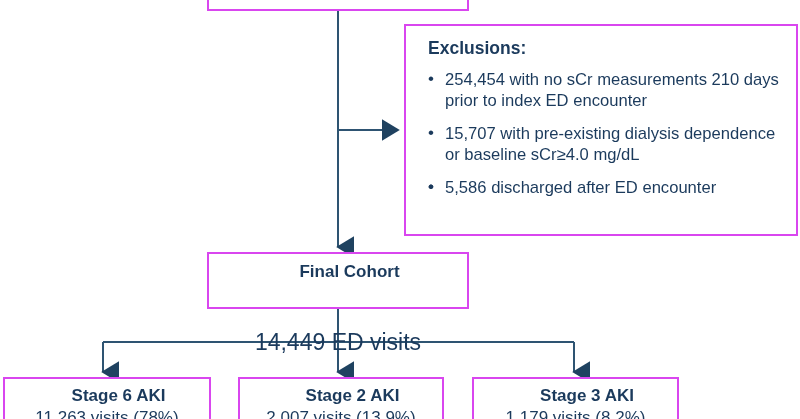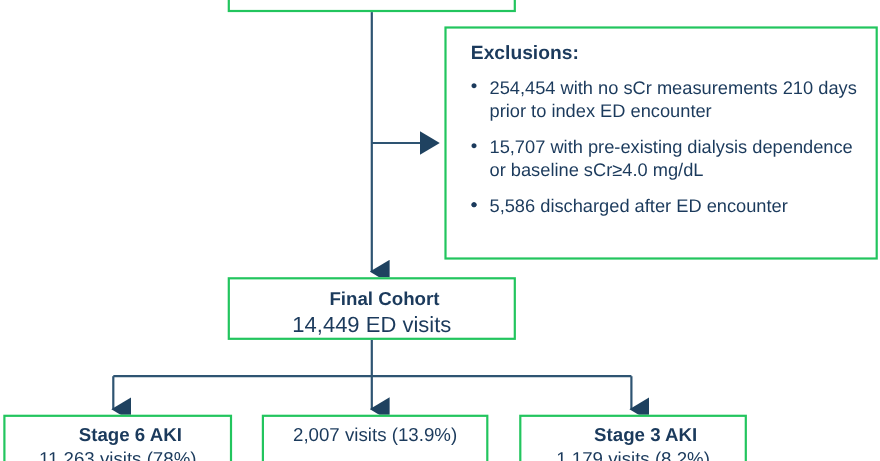--- a/index.html
+++ b/index.html
@@ -21,21 +21,21 @@
     position: absolute;
     left: 0;
     top: 0;
     width: 800px;
     height: 419px;
     pointer-events: none;
   }
   .node {
     position: absolute;
     box-sizing: border-box;
-    border: 2px solid #22c55e;
+    border: 2px solid #d946ef;
     background: #ffffff;
     color: #1b3a5c;
     text-align: center;
   }
   .node-title {
     font-weight: bold;
     display: block;
     white-space: nowrap;
     margin-left: 23px;
   }
@@ -94,21 +94,21 @@
 
   
   #final-cohort-box {
     left: 207px;
     top: 252px;
     width: 262px;
     height: 57px;
     padding-top: 7px;
   }
   #final-cohort-box .node-title { font-size: 17px; line-height: 1.28; }
-  #final-cohort-box .node-sub   { font-size: 20px; line-height: 1.3; }
+  #final-cohort-box .node-sub   { font-size: 23px; line-height: 1.3; margin-top: 45px; }
 
   
   .stage-box {
     top: 377px;
     height: 56px;
     padding-top: 6px;
   }
   .stage-box .node-title { font-size: 17px; line-height: 1.3; }
   .stage-box .node-sub   { font-size: 17px; line-height: 1.32; }
   #stage-1-box { left: 3px;   width: 208px; }
@@ -172,20 +172,21 @@
     <span class="node-title">Final Cohort</span>
     <span class="node-sub">14,449 ED visits</span>
   </div>
 
   <div class="node stage-box" id="stage-1-box">
     <span class="node-title">Stage 6 AKI</span>
     <span class="node-sub">11,263 visits (78%)</span>
   </div>
 
   <div class="node stage-box" id="stage-2-box">
+    <span class="node-title">Stage 2 AKI</span>
     <span class="node-sub">2,007 visits (13.9%)</span>
   </div>
 
   <div class="node stage-box" id="stage-3-box">
     <span class="node-title">Stage 3 AKI</span>
     <span class="node-sub">1,179 visits (8.2%)</span>
   </div>
 
 </div>
 

